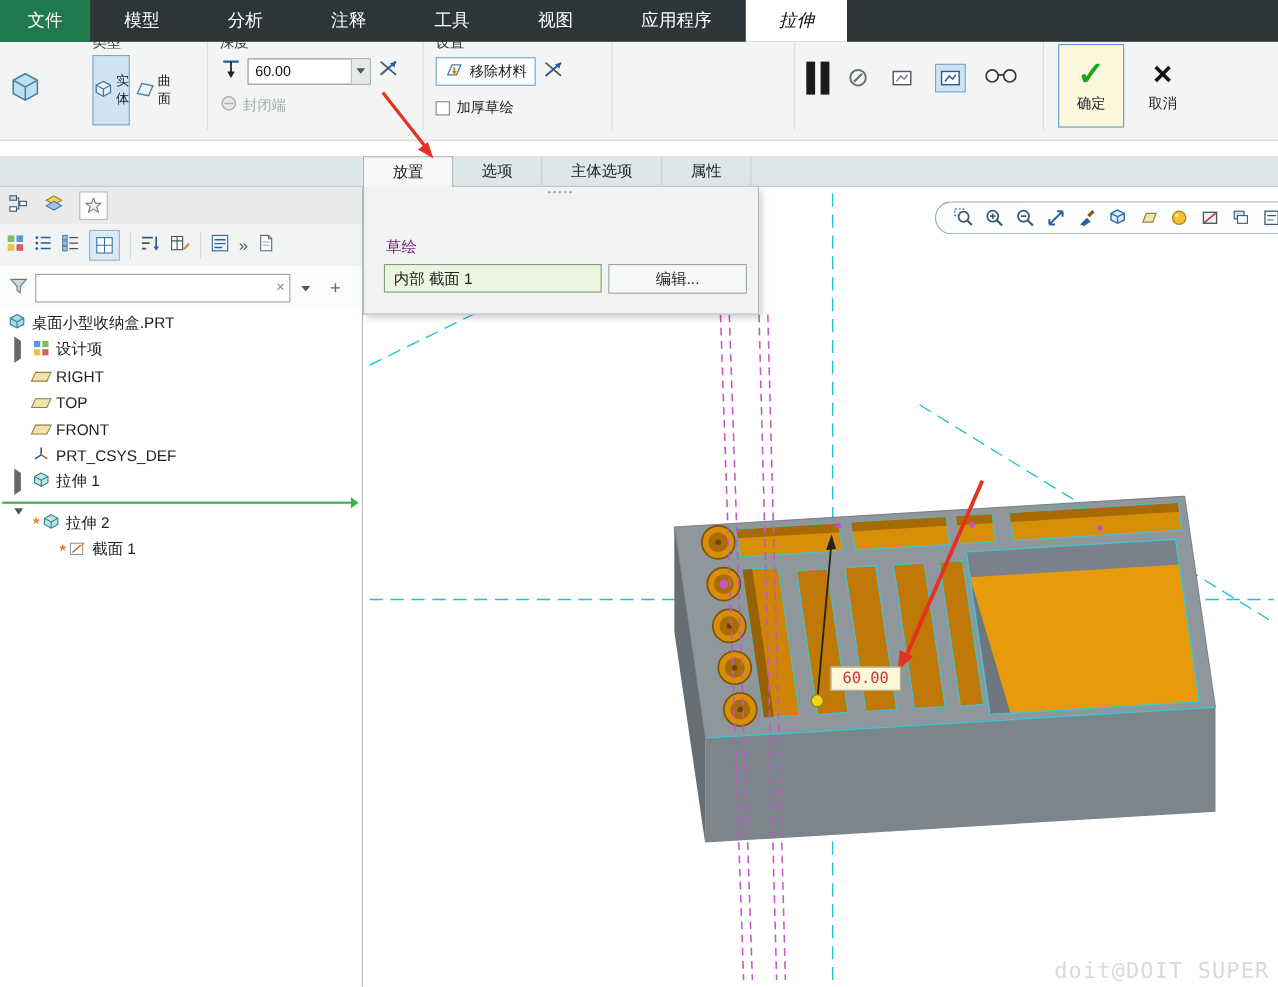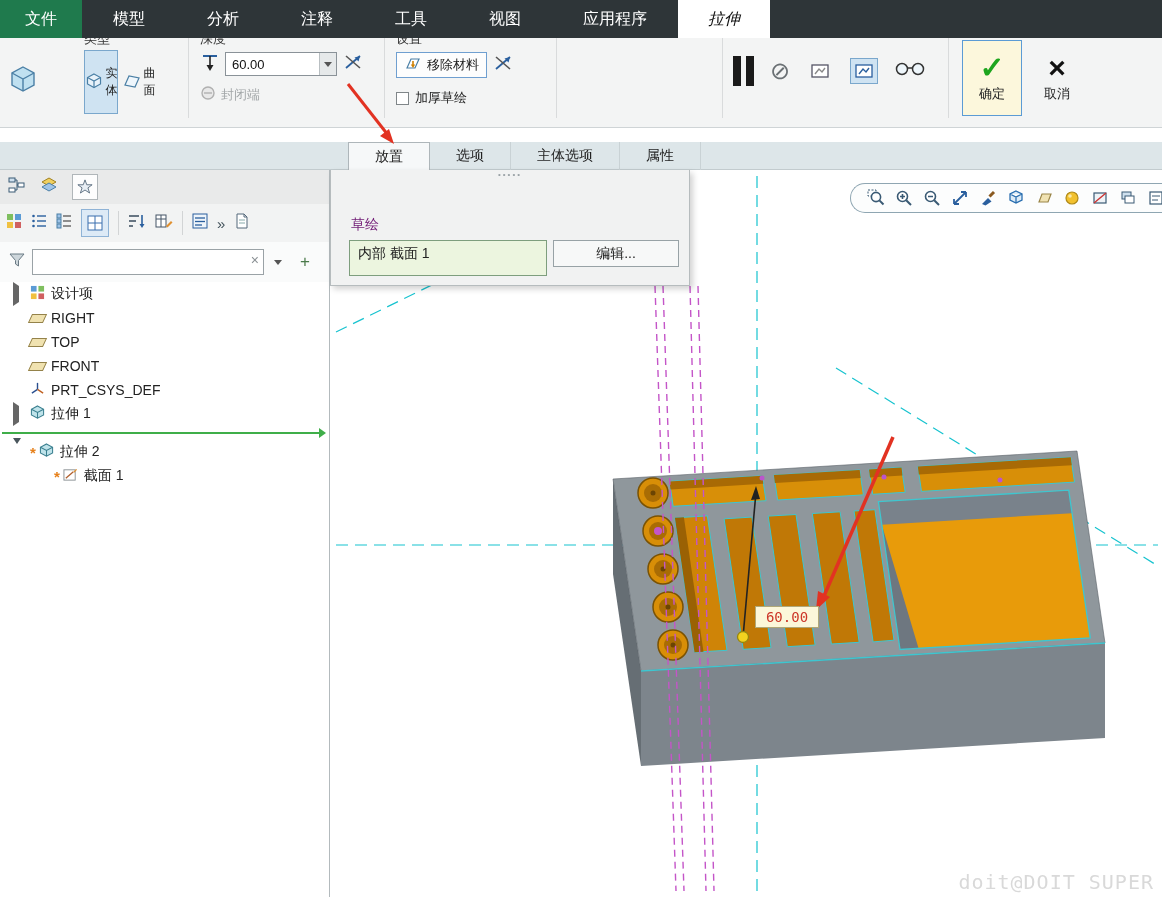--- a/index.html
+++ b/index.html
@@ -36,29 +36,29 @@
   .nopv { font-size:24px; color:#6a7074; line-height:1; }
   .pvbtn { width:28px; height:26px; display:flex; align-items:center; justify-content:center; border:1px solid transparent; }
   .pvbtn.pressed { background:#cfe3f2; border-color:#7aa7cc; }
   .btn-ok { position:absolute; left:962px; top:16px; width:60px; height:76px; background:#fcf7dc; border:1px solid #5b9bd5; display:flex; flex-direction:column; align-items:center; justify-content:center; gap:2px; font-size:13px; color:#222; }
   .ok-check { font-size:30px; font-weight:bold; color:#1ea51e; line-height:1; }
   .btn-cancel { position:absolute; left:1030px; top:16px; width:54px; height:76px; display:flex; flex-direction:column; align-items:center; justify-content:center; gap:2px; font-size:13px; color:#222; }
   .cancel-x { font-size:30px; font-weight:bold; color:#111; line-height:1; }
 
   
   #dash-tabs { position:absolute; top:142px; left:0; width:1162px; height:28px; background:#dde6e9; border-bottom:1px solid #c2cbce; z-index:30; }
-  .dtabs { position:absolute; left:348px; top:0; height:28px; display:flex;justify-content:flex-end; }
+  .dtabs { position:absolute; left:330px; top:0; height:28px; display:flex;justify-content:flex-end; }
   .dtab { padding:0 26px; display:flex; align-items:center; font-size:14px; color:#222; border-right:1px solid #c9d2d5; }
   .dtab.active { background:#f6f8f9; border:1px solid #aeb6ba; border-bottom:none; }
 
   
   #placement-panel { position:absolute; left:330px; top:170px; width:360px; height:116px; background:#f1f2f2; border:1px solid #b6bcbe; border-top:none; box-shadow:3px 3px 6px rgba(0,0,0,.18); z-index:45; }
   .grip { position:absolute; top:0px; left:50%; transform:translateX(-50%); color:#9aa2a6; font-size:8px; letter-spacing:2px; }
   .sketch-label { position:absolute; left:20px; top:46px; font-size:14px; color:#701a75; }
-  .section-field { position:absolute; left:18px; top:70px; width:198px; height:36px; background:#ecf5df; border:1px solid #7e9e7e; font-size:14px; color:#222; line-height:24px; padding-left:8px; }
+  .section-field { position:absolute; left:18px; top:70px; width:198px; height:26px; background:#ecf5df; border:1px solid #7e9e7e; font-size:14px; color:#222; line-height:24px; padding-left:8px; }
   .edit-btn { position:absolute; left:222px; top:70px; width:126px; height:27px; background:#f7f8f8; border:1px solid #98a2a6; font-size:14px; color:#222; display:flex; align-items:center; justify-content:center; }
 
   
   #left-panel { position:absolute; left:0; top:170px; width:330px; height:727px; background:#fff; border-right:1px solid #b3babd; z-index:20; }
   .lp-row1 { position:absolute; top:0; left:0; right:0; height:34px; background:#e9eaea; display:flex; align-items:center; gap:14px; padding-left:8px; }
   .star-box { width:26px; height:26px; background:#fdfdfd; border:1px solid #b0b6b9; display:flex; align-items:center; justify-content:center; }
   .lp-row2 { position:absolute; top:34px; left:0; right:0; height:38px; background:#f2f3f3; display:flex; align-items:center; gap:9px; padding-left:6px; }
   .lp-sep { width:1px; height:24px; background:#d2d4d5; }
   .grid-btn { width:28px; height:28px; border:1px solid #8fb3d6; background:#ddeaf6; display:flex; align-items:center; justify-content:center; }
   .chev { font-size:15px; color:#44535c; }
@@ -501,20 +501,27 @@
       <input class="filter-input" value="" style="">
       <span class="clear-x">×</span>
     </span>
     <span class="dd-btn">
         <span class="tri-down"></span>
       </span>
     <span class="add-btn">+</span>
   </div>
 
   <div class="tree">
+    <div class="tree-row root">
+      <span><svg width="15" height="15" viewBox="0 0 16 16">
+            <path d="M8 1 L14.5 4.5 V10.5 L8 14 L1.5 10.5 V4.5 Z" fill="#a8dce6" stroke="#35808e" stroke-width="1.1"></path>
+            <path d="M1.5 4.5 L8 8 L14.5 4.5 M8 8 V14" fill="none" stroke="#35808e" stroke-width="1.1"></path>
+          </svg></span>
+      <span>桌面小型收纳盒.PRT</span>
+    </div>
     <div class="tree-row">
       <span class="arrow"><span class="tri-r"></span></span>
       <span><svg width="15" height="15" viewBox="0 0 16 16">
             <rect x="1" y="1" width="6" height="6" fill="#5b9bd5"></rect>
             <rect x="9" y="1" width="6" height="6" fill="#7fbf5f"></rect>
             <rect x="1" y="9" width="6" height="6" fill="#f0c040"></rect>
             <rect x="9" y="9" width="6" height="6" fill="#d06060"></rect>
           </svg></span>
       <span>设计项</span>
     </div>

